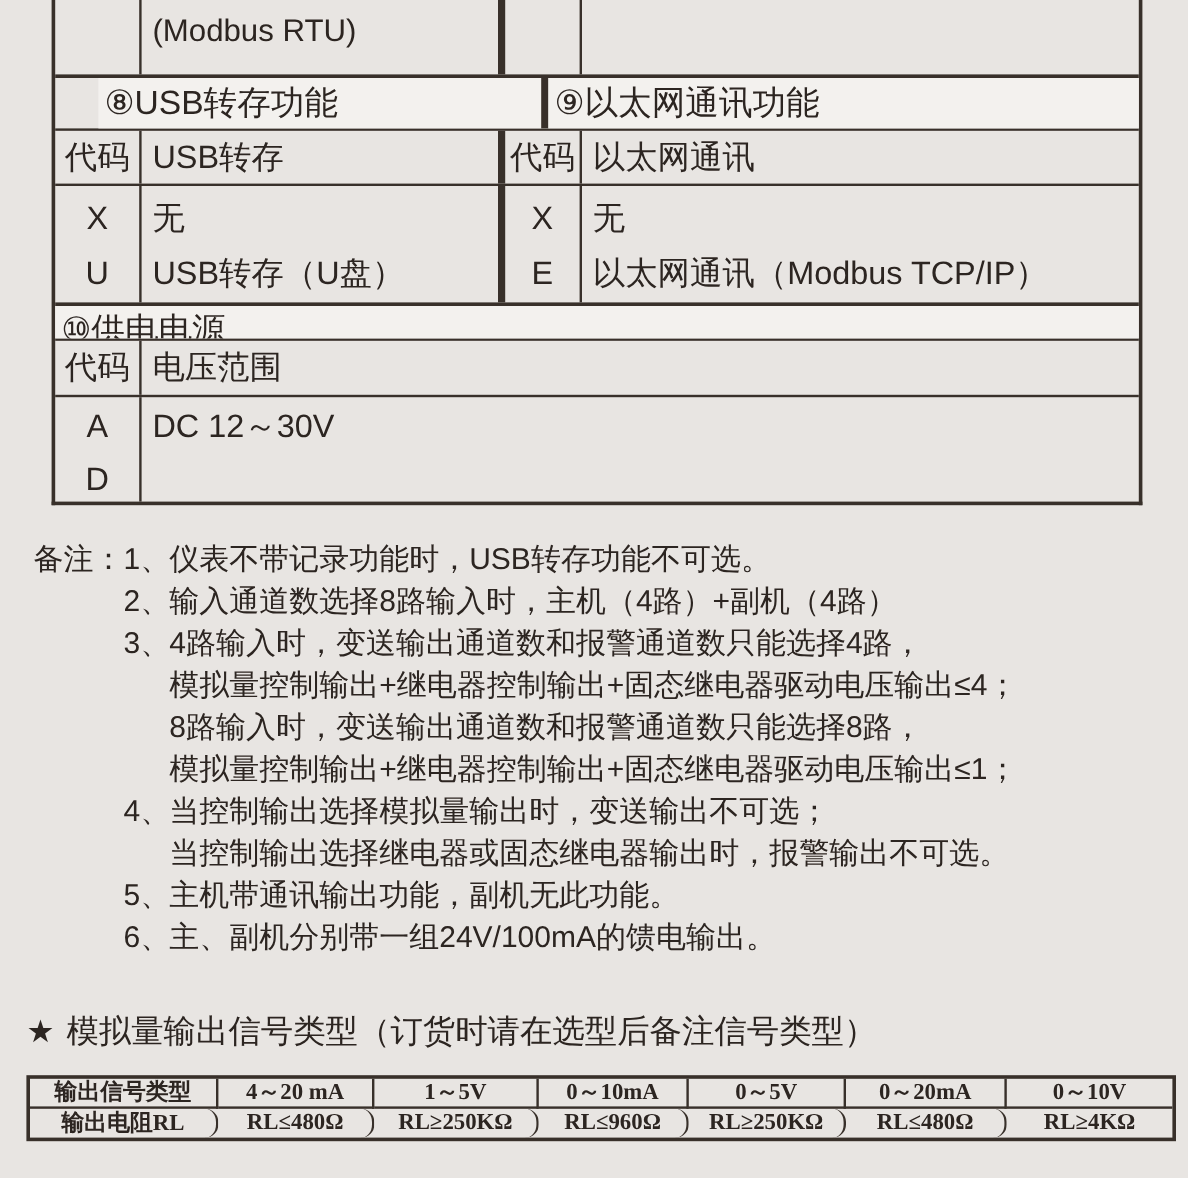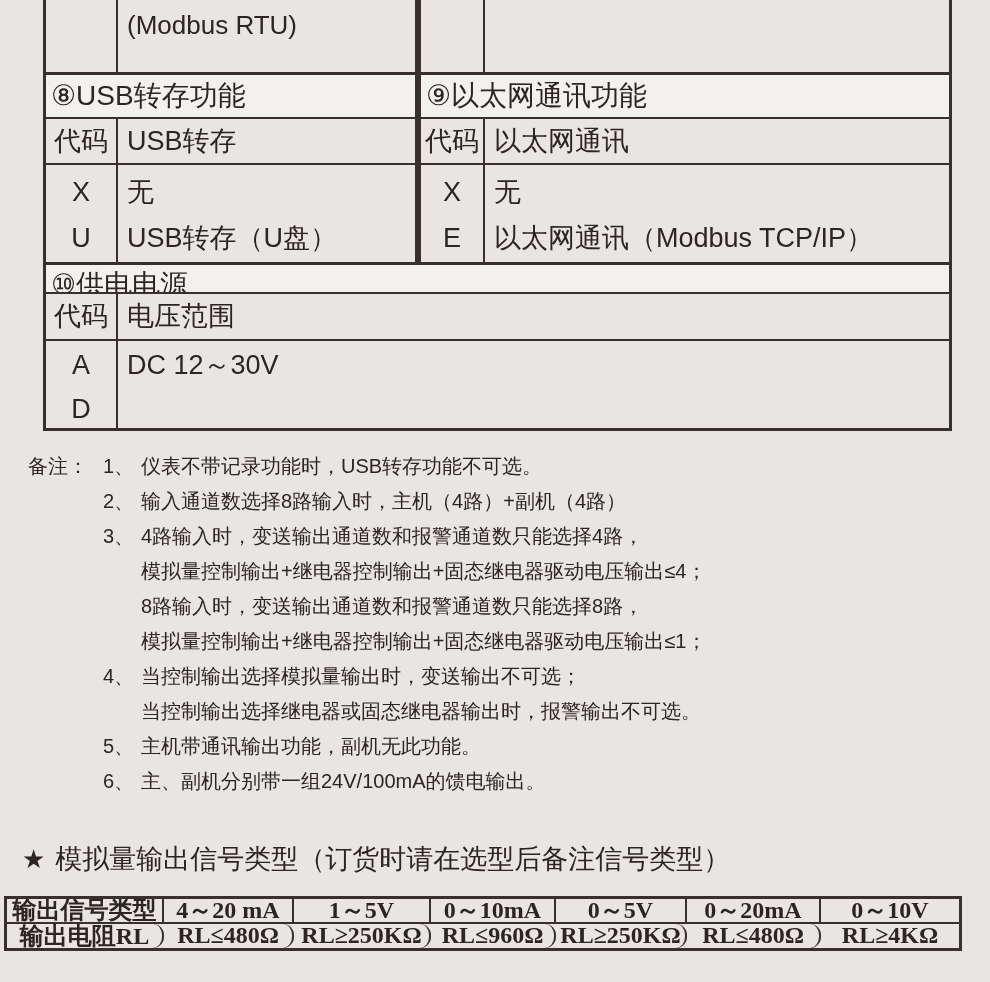--- a/index.html
+++ b/index.html
@@ -34,63 +34,63 @@
   .c-code-l{width:72px;border-right:2px solid var(--bd);text-align:center;}
   .c-desc-l{width:303px;border-right:6px solid var(--bd);}
   .c-code-r{width:64px;border-right:2px solid var(--bd);text-align:center;}
   .c-desc-r{flex:1;}
   .half-l{width:375px;border-right:6px solid var(--bd);}
   .half-r{flex:1;}
   .c-rest{flex:1;}
   .full{width:100%;}
   .pad{padding-left:9px;}
   .sechdr{background:var(--hdr);padding-left:5px;font-size:28px;}
-  .r1{height:72px;}
+  .r1{height:62px;}
   .r1 .cell{padding-top:8px;line-height:34px;font-size:26px;}
-  .r2{height:45px;}
+  .r2{height:45px;padding-left:36px;}
   .r2 .cell{line-height:42px;}
   .r3{height:46px;}
   .r3 .cell{line-height:44px;}
   .r4{height:99px;}
   .r4 .cell{padding-top:4px;}
   .r4 .line{line-height:46px;height:46px;}
   .r5{height:30px;}
   .r5 .cell{line-height:40px;}
   .r6{height:47px;}
   .r6 .cell{line-height:45px;}
   .r7{height:89px;}
   .r7 .cell{padding-top:2px;}
   .r7 .line{line-height:44px;height:44px;}
 
   
   .notes{
     position:absolute;left:28px;top:449px;width:950px;
-    font-size:20px;line-height:35px;
+    font-size:25px;line-height:35px;
   }
   .notes-label{position:absolute;left:0;top:0;}
   .note-line{display:flex;padding-left:75px;height:35px;white-space:nowrap;}
   .nnum{width:38px;flex:none;}
   .ntext{flex:1;}
 
   
   .analog-heading{
     position:absolute;left:22px;top:841px;
     font-size:27px;line-height:36px;white-space:nowrap;
   }
   .star{margin-right:10px;font-size:26px;}
 
   
   .sigtable{
-    position:absolute;left:4px;top:896px;width:958px;height:55px;
+    position:absolute;left:22px;top:896px;width:958px;height:55px;
     border:3px solid var(--bd);
     display:grid;
     grid-template-columns:157px 130px 137px 125px 131px 134px 1fr;
     grid-template-rows:1fr 1fr;
     font-family:"Liberation Serif","DejaVu Serif",serif;
-    font-weight:bold;font-size:24px;
+    font-weight:bold;font-size:19px;
     background:var(--bg);
   }
   .sig-cell{
     border-right:2px solid var(--bd);
     border-bottom:2px solid var(--bd);
     display:flex;align-items:center;justify-content:center;
     white-space:nowrap;overflow:hidden;
   }
   .sig-cell:nth-child(7n){border-right:none;}
   .sig-cell:nth-child(n+8){border-bottom:none;border-radius:11px;}

